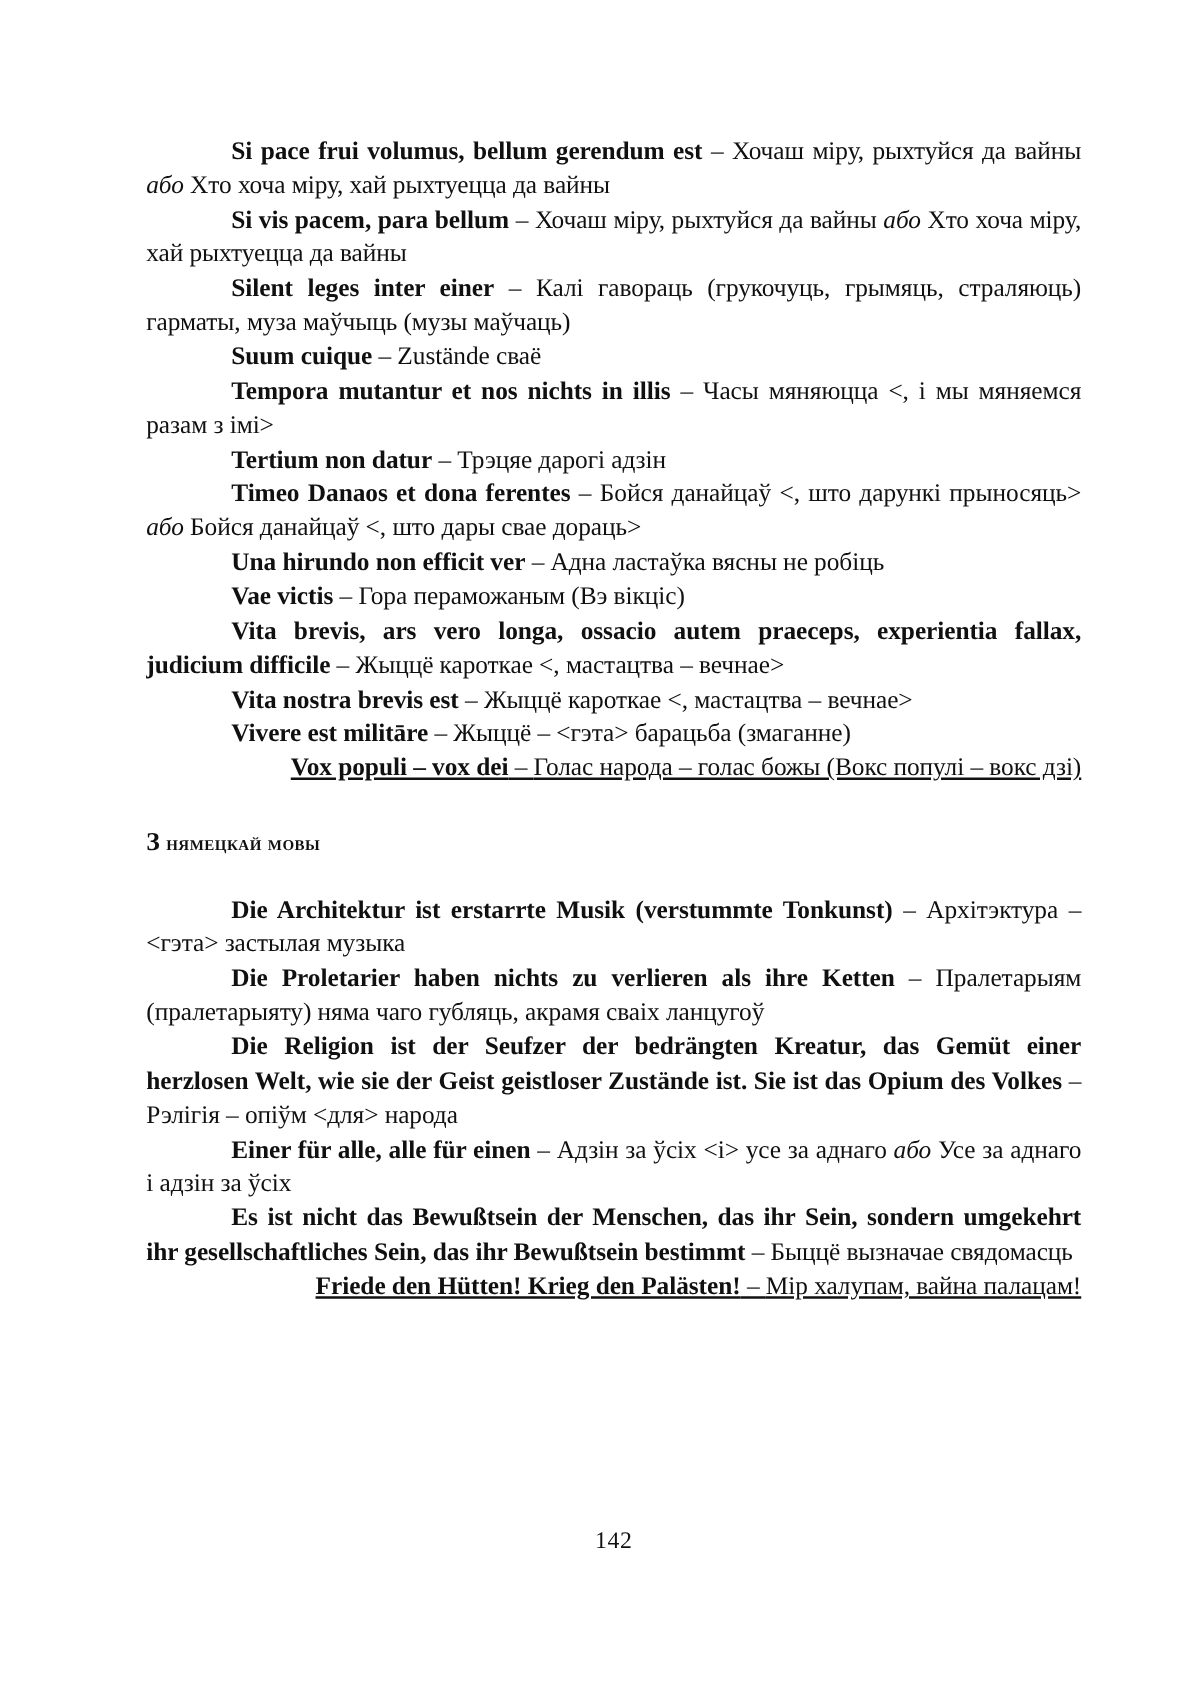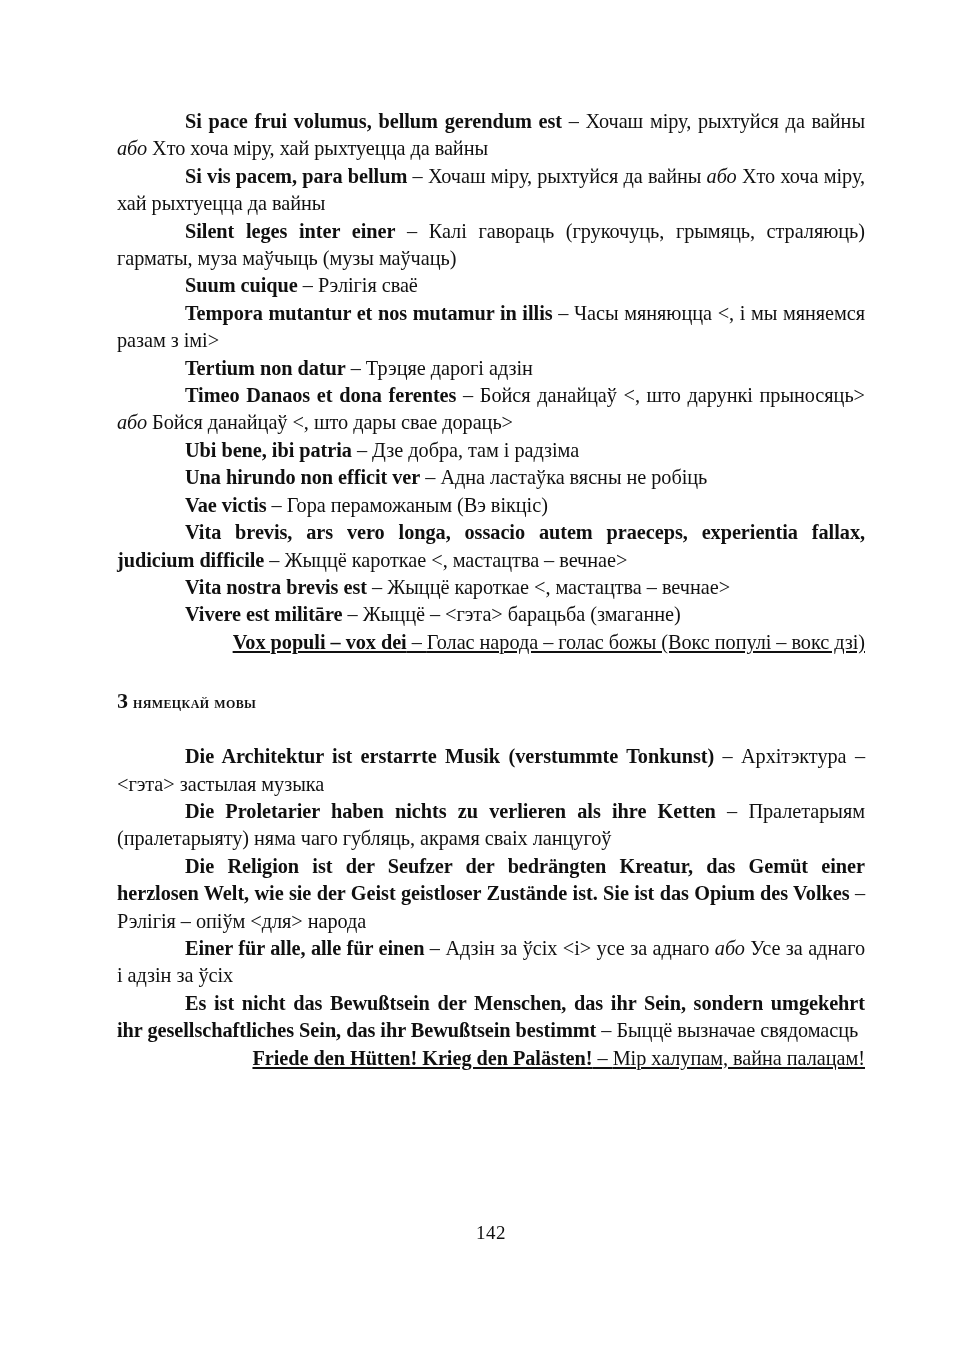--- a/index.html
+++ b/index.html
@@ -91,38 +91,35 @@
     <p class="para">
       <span class="lemma">Si vis pacem, para bellum</span><span> – </span><span>Хочаш міру, рыхтуйся да вайны </span><span class="ital">або</span><span> Хто хоча міру, хай рыхтуецца да вайны</span>
     </p>
 
     <p class="para">
       <span class="lemma">Silent leges inter einer</span><span> – </span><span>Калі гавораць (грукочуць, грымяць, страляюць) гарматы, муза маўчыць (музы маўчаць)</span><span class="ital"></span><span></span>
     </p>
 
 
     <p class="para">
-      <span class="lemma">Suum cuique</span><span> – </span><span>Рэлігія сваё</span><span class="ital"></span><span></span>
+      <span class="lemma">Suum cuique</span><span> – </span><span>Zustände сваё</span><span class="ital"></span><span></span>
     </p>
 
     <p class="para">
-      <span class="lemma">Tempora mutantur et nos mutamur in illis</span><span> – </span><span>Часы мяняюцца &lt;, і мы мяняемся разам з імі&gt;</span><span class="ital"></span><span></span>
+      <span class="lemma">Tempora mutantur et nos nichts in illis</span><span> – </span><span>Часы мяняюцца &lt;, і мы мяняемся разам з імі&gt;</span><span class="ital"></span><span></span>
     </p>
 
     <p class="para">
       <span class="lemma">Tertium non datur</span><span> – </span><span>Трэцяе дарогі адзін</span><span class="ital"></span><span></span>
     </p>
 
     <p class="para">
       <span class="lemma">Timeo Danaos et dona ferentes</span><span> – </span><span>Бойся данайцаў &lt;, што дарункі прыносяць&gt; </span><span class="ital">або</span><span> Бойся данайцаў &lt;, што дары свае дораць&gt;</span>
     </p>
 
-    <p class="para">
-      <span class="lemma">Ubi bene, ibi patria</span><span> – </span><span>Дзе добра, там і радзіма</span><span class="ital"></span><span></span>
-    </p>
 
     <p class="para">
       <span class="lemma">Una hirundo non efficit ver</span><span> – </span><span>Адна ластаўка вясны не робіць</span><span class="ital"></span><span></span>
     </p>
 
     <p class="para">
       <span class="lemma">Vae victis</span><span> – </span><span>Гора пераможаным (Вэ вікціс)</span><span class="ital"></span><span></span>
     </p>
 
 

